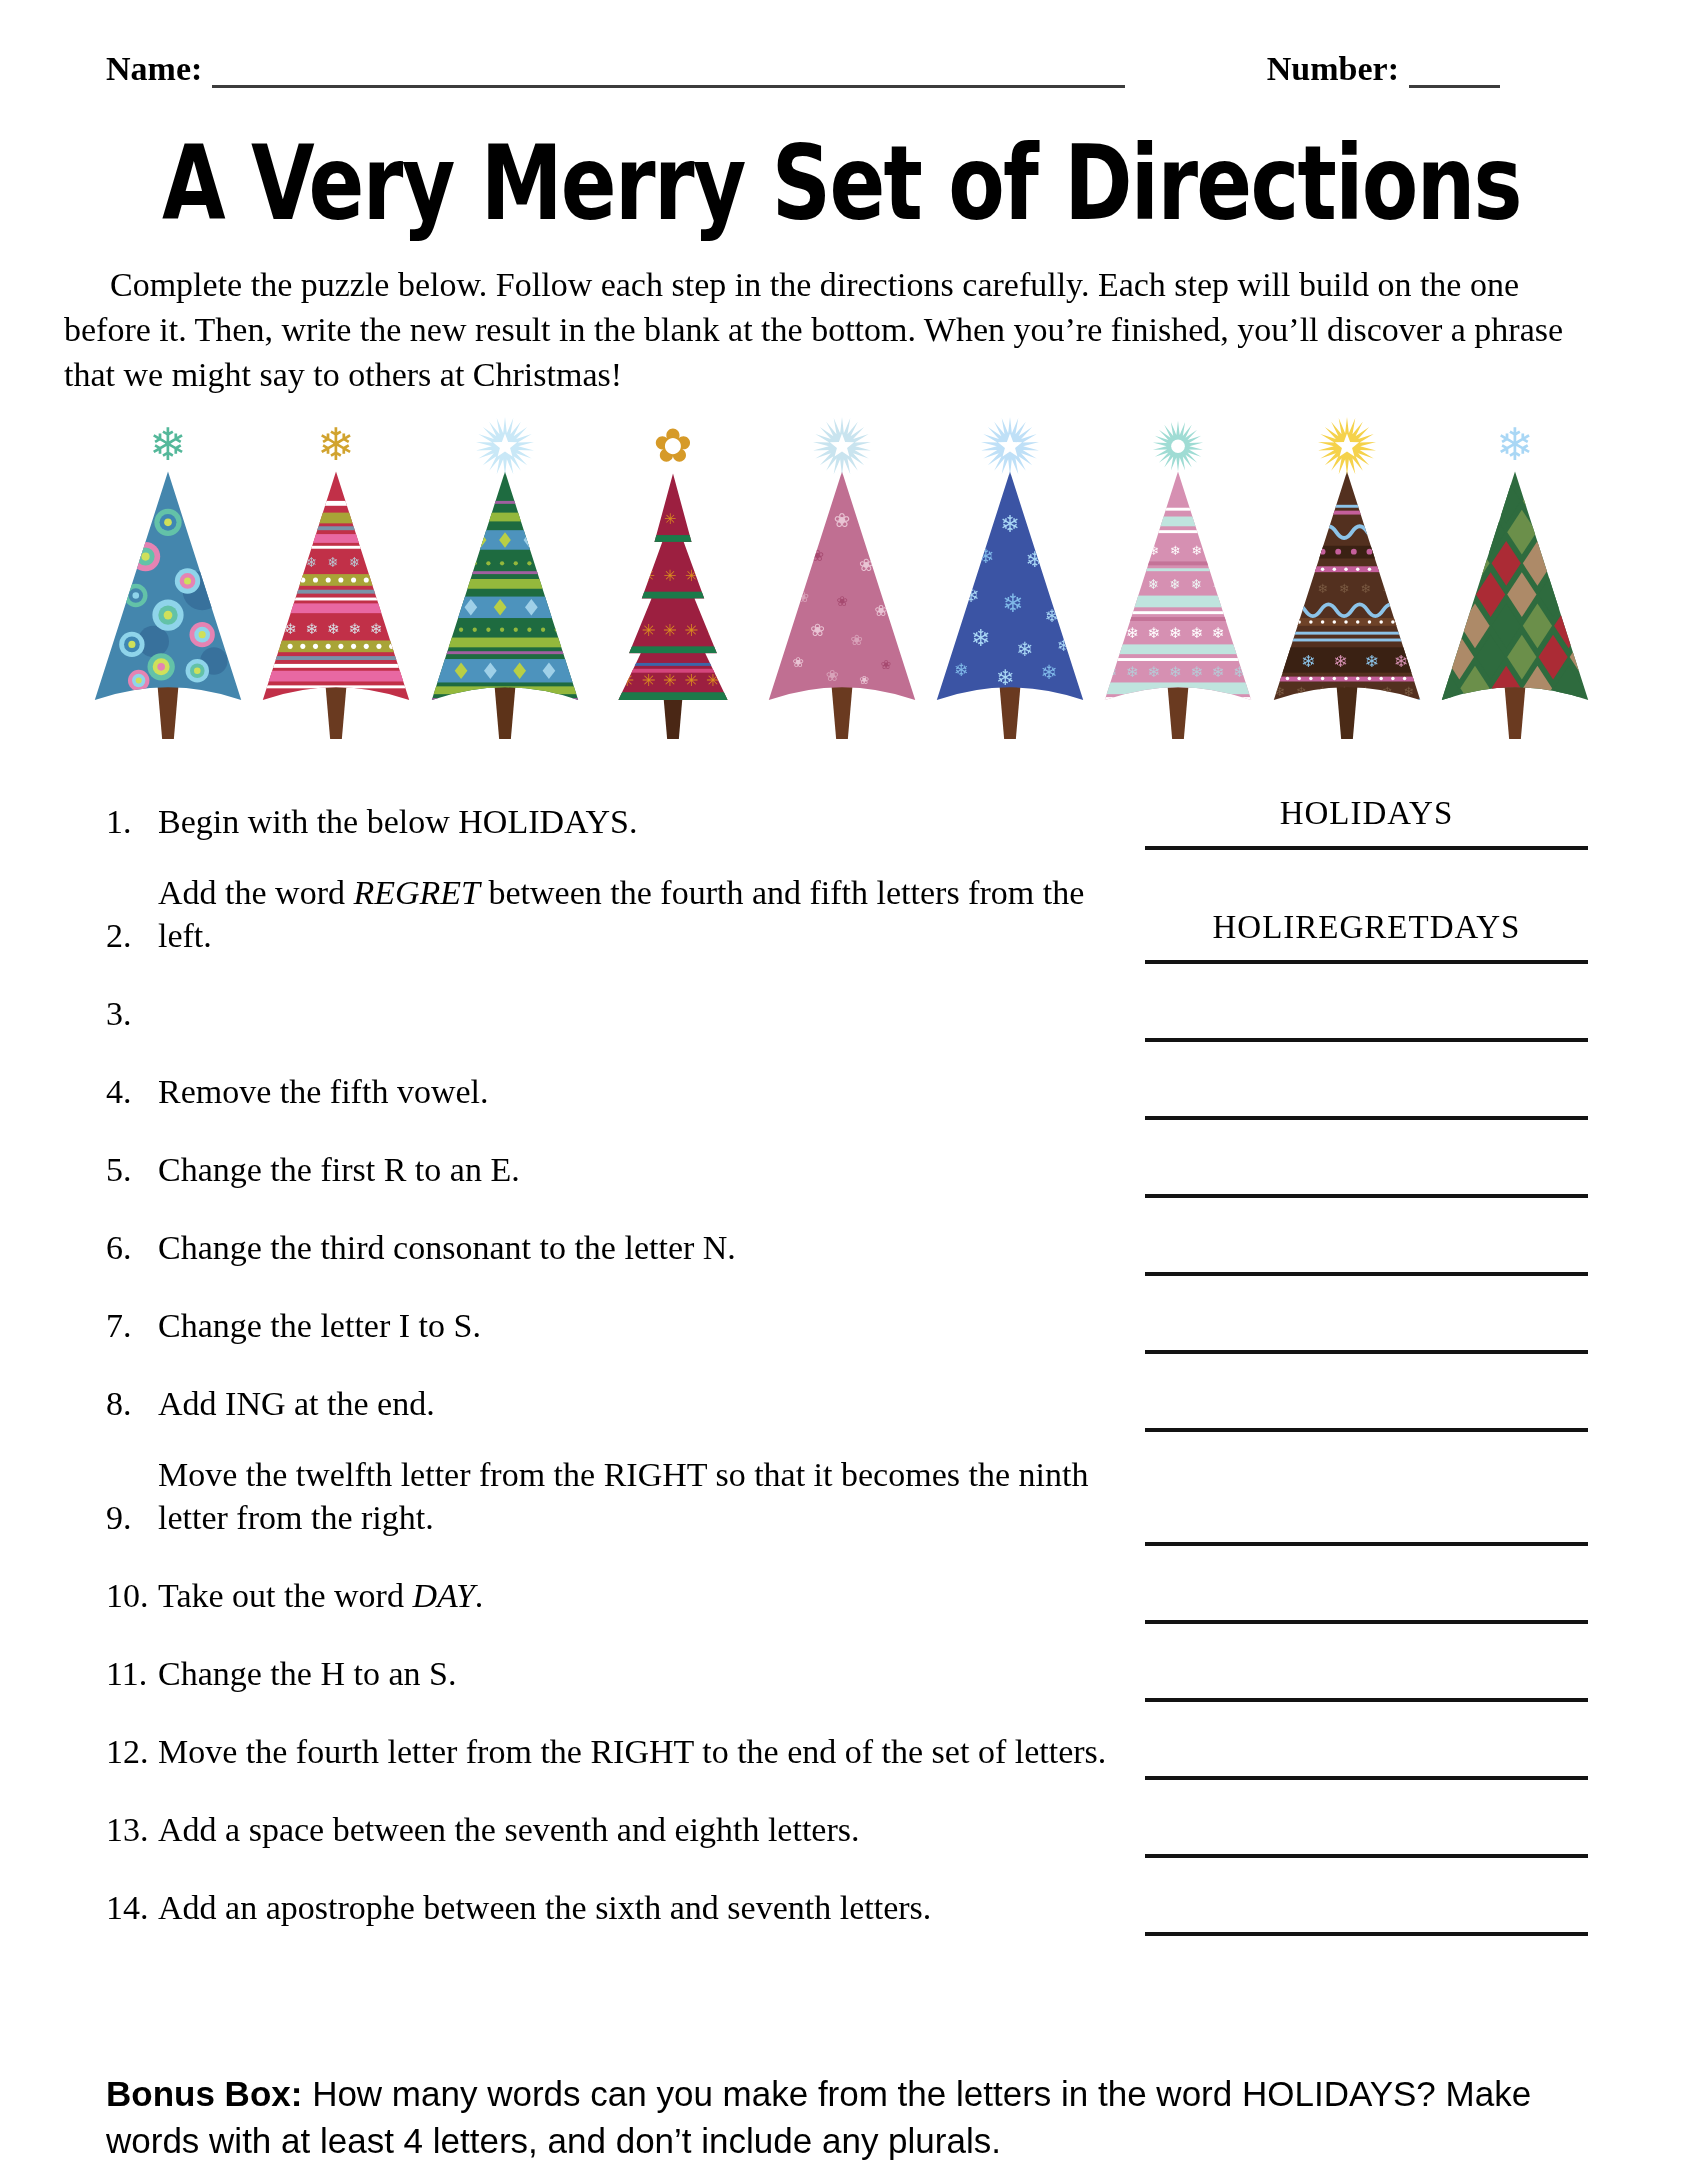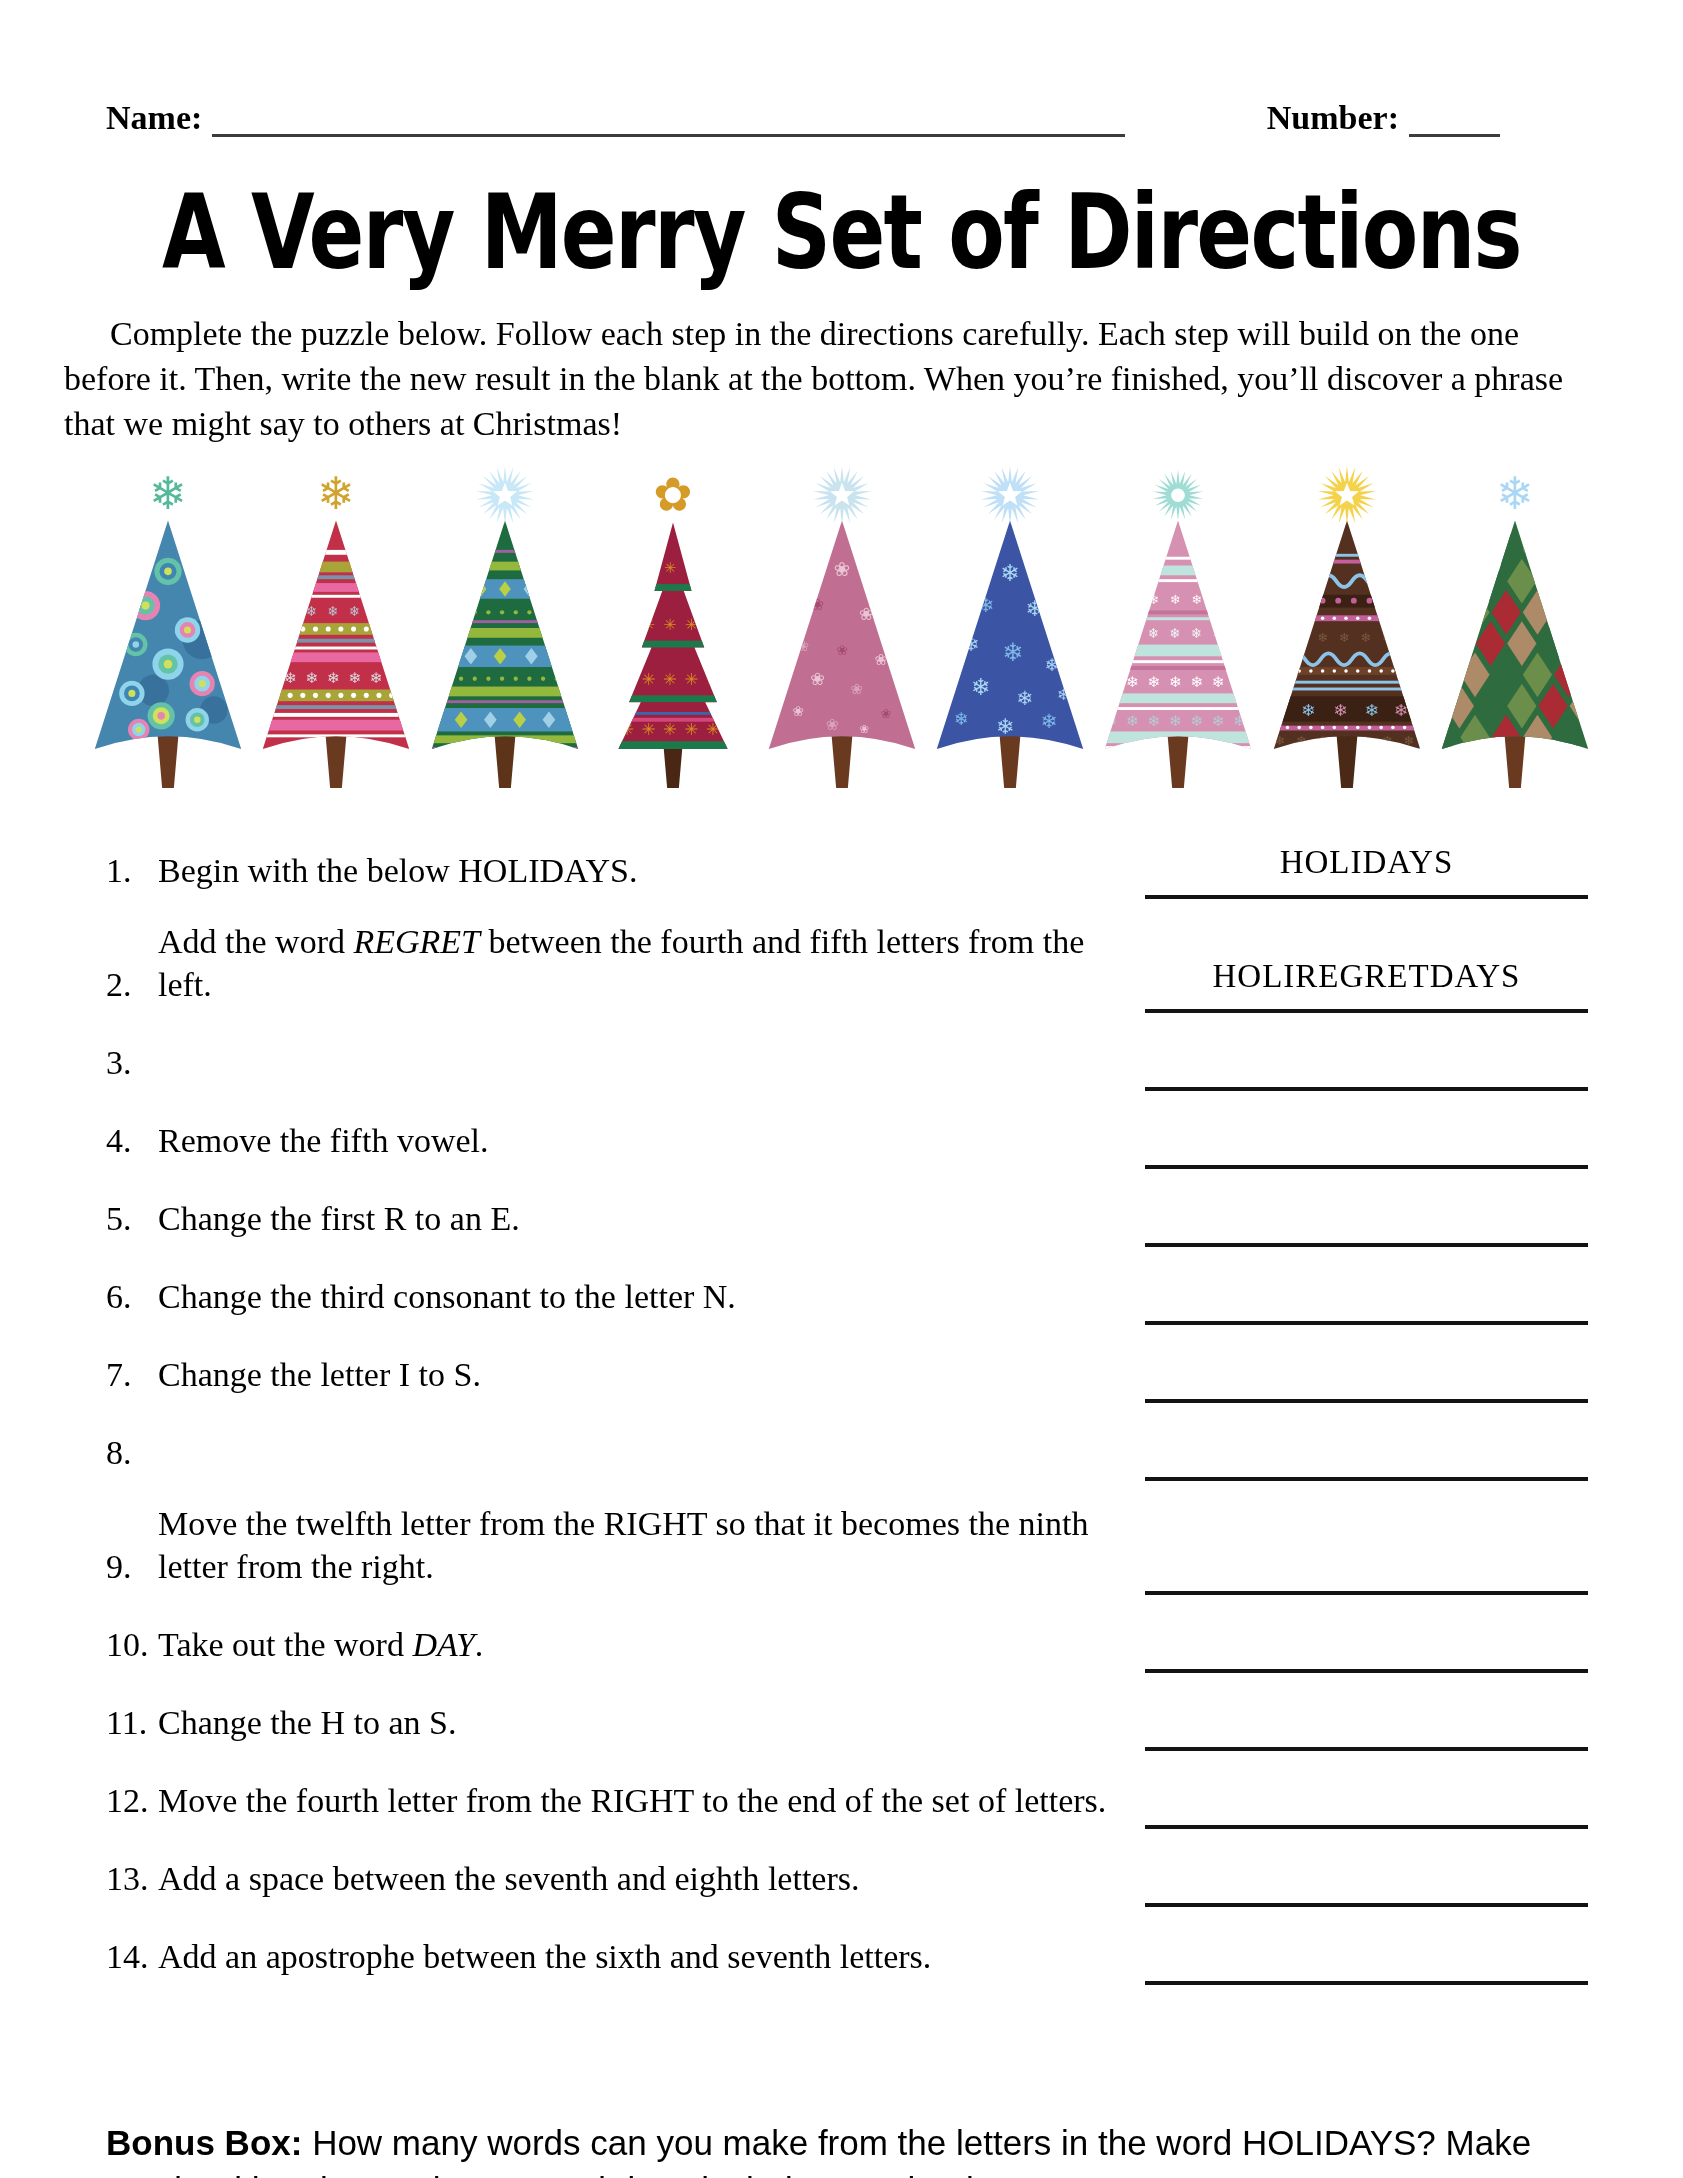--- a/index.html
+++ b/index.html
@@ -1,21 +1,21 @@
 <!DOCTYPE html>
 <html><head>
 <meta charset="utf-8">
 <style>
   html,body{margin:0;padding:0;background:#888;}
   .page{
     width:1683px;height:2178px;background:#ffffff;position:relative;
     font-family:"Liberation Serif", serif;color:#000;overflow:hidden;margin:0 auto;
   }
   
-  .header-row{display:flex;align-items:center;padding:99px 183px 0 106px;gap:48px;}
+  .header-row{display:flex;align-items:center;padding:50px 183px 0 106px;gap:48px;}
   .field{display:flex;align-items:flex-end;}
   .name-field{flex:1;}
   .flabel{font-size:34px;font-weight:600;line-height:38px;white-space:nowrap;}
   .wline{border-bottom:3px solid #3c3c3c;height:30px;}
   .name-line{flex:1;margin-left:10px;margin-right:94px;}
   .number-line{width:91px;margin-left:10px;}
   
   .title{
     margin:42px 0 0 0;text-align:center;font-family:"DejaVu Sans", sans-serif;
     font-weight:900;font-size:98px;line-height:1.1;white-space:nowrap;
@@ -579,20 +579,21 @@
       </div>
       <div class="step">
         <span class="num">7.</span>
         <span class="txt"><span>Change the letter I to S.</span></span>
         <span class="blank">
           <span class="ans">&nbsp;</span>
         </span>
       </div>
       <div class="step">
         <span class="num">8.</span>
+        <span class="txt"><span>Add ING at the end.</span></span>
         <span class="blank">
           <span class="ans">&nbsp;</span>
         </span>
       </div>
       <div class="step">
         <span class="num">9.</span>
         <span class="txt"><span>Move the twelfth letter from the RIGHT so that it becomes the ninth letter from the right.</span></span>
         <span class="blank">
           <span class="ans">&nbsp;</span>
         </span>

